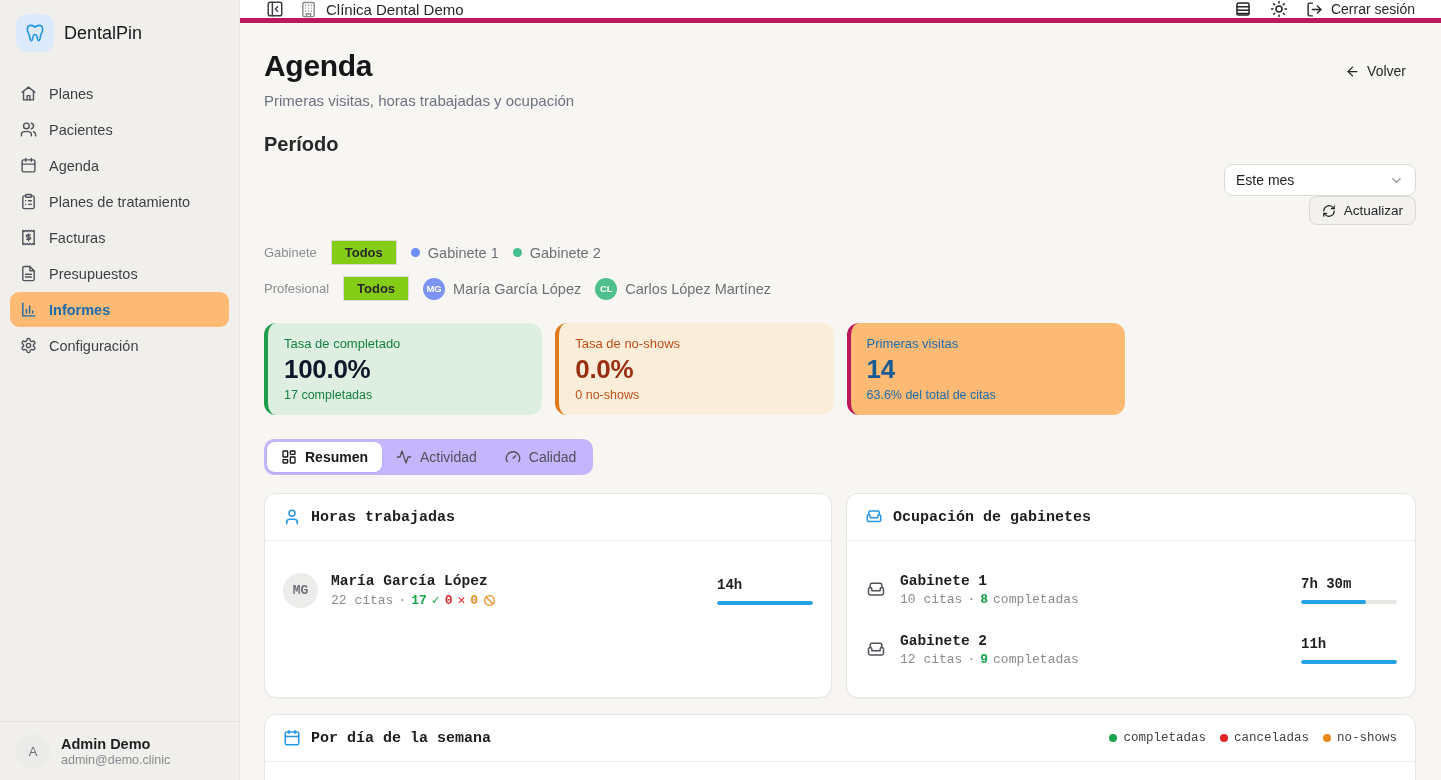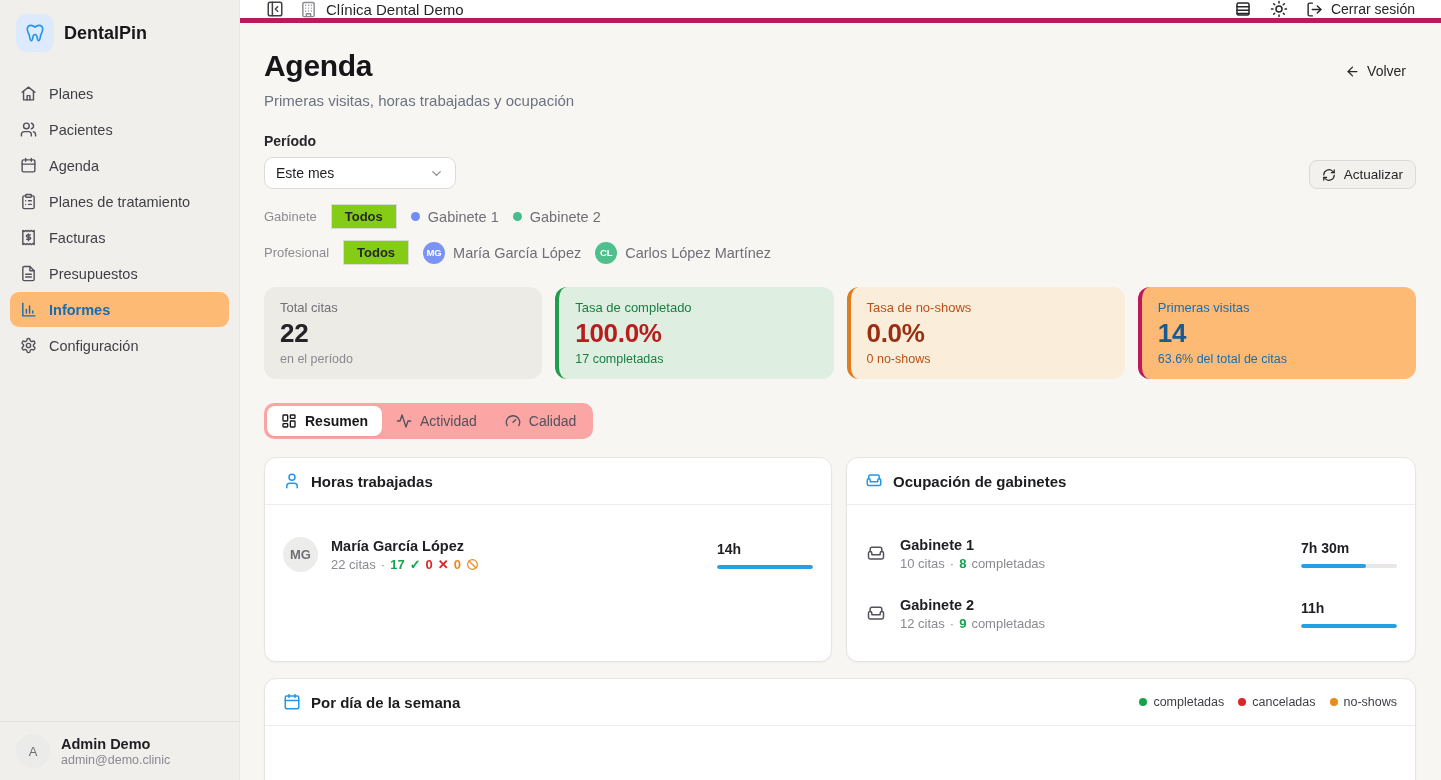--- a/index.html
+++ b/index.html
@@ -4,21 +4,21 @@
 <style>
   * { margin:0; padding:0; box-sizing:border-box; }
   html,body { width:1441px; height:780px; overflow:hidden; }
   body { font-family:"Liberation Sans", sans-serif; display:flex; background:#f8f6f3; color:#1b1b1f; }
   svg { display:block; }
 
   
   .sidebar { width:240px; flex:0 0 240px; background:#f1efec; border-right:1px solid #e9e7e2; display:flex; flex-direction:column; }
   .brand { display:flex; align-items:center; gap:10px; padding:14px 16px 16px; }
   .brand-logo { width:38px; height:38px; border-radius:11px; background:#dceafc; display:flex; align-items:center; justify-content:center; }
-  .brand-name { font-size:18px; font-weight:700; color:#18181b; }
+  .brand-name { font-size:18px; font-weight:400; color:#18181b; }
   .nav { flex:1; padding:8px 10px; }
   .nav-item { display:flex; align-items:center; gap:12px; padding:9px 10px; margin-bottom:1px; border-radius:9px; font-size:14.5px; color:#3f3f46; cursor:pointer; }
   .nav-item svg { color:#52525b; }
   .nav-item.active { background:#fdba74; color:#1a6cab; font-weight:600; }
   .nav-item.active svg { color:#1a6cab; }
   .side-user { border-top:1px solid #e3e1dc; padding:12px 16px; display:flex; align-items:center; gap:11px; }
   .side-avatar { width:34px; height:34px; border-radius:50%; background:#ebebe9; color:#6f6f76; font-size:13px; display:flex; align-items:center; justify-content:center; }
   .side-user-name { font-size:14.5px; font-weight:700; color:#1f1f23; }
   .side-user-email { font-size:12.5px; color:#8a8a90; margin-top:1px; }
 
@@ -32,58 +32,58 @@
   .icon-btn { cursor:pointer; display:flex; align-items:center; }
   .logout { display:flex; align-items:center; gap:8px; font-size:14px; font-weight:500; cursor:pointer; }
 
   .content { flex:1; padding:26px 25px 0 24px; }
 
   .page-head { display:flex; justify-content:space-between; align-items:flex-start; }
   .page-title { font-size:30px; font-weight:800; letter-spacing:-0.3px; color:#161619; }
   .page-sub { font-size:15px; color:#6b7280; margin-top:7px; }
   .back-btn { display:flex; align-items:center; gap:7px; font-size:14px; font-weight:500; color:#27272a; padding:6px 10px; border-radius:8px; cursor:pointer; margin-top:8px; }
 
-  .period-label { font-size:14px; font-weight:600; color:#27272a; margin-top:24px; }
-  .period-row { display:flex; justify-content:space-between; align-items:flex-end; margin-top:8px; }
+  .period-label { font-size:20px; font-weight:600; color:#27272a; margin-top:24px; }
+  .period-row { display:flex; justify-content:space-between; align-items:flex-end; margin-top:8px;flex-direction:column; }
   .select-box { width:192px; height:32px; background:#fff; border:1px solid #dcdad5; border-radius:9px; display:flex; align-items:center; justify-content:space-between; padding:0 11px; font-size:14px; color:#1f1f23; cursor:pointer; }
   .select-box svg { color:#8a8a90; }
   .refresh-btn { display:flex; align-items:center; gap:8px; background:#f3f1ee; border:1px solid #dcdad5; border-radius:8px; padding:6px 12px; font-size:13.5px; font-weight:500; color:#27272a; cursor:pointer; }
 
   .filter-row { display:flex; align-items:center; gap:14px; margin-top:15px; }
   .filter-row.second { margin-top:11px; }
   .filter-label { font-size:13px; color:#8c8c92; }
   .pill { background:#84cc16; border:1px solid #dcdad5; border-radius:0; padding:4px 13px; font-size:13px; font-weight:600; color:#27272a; cursor:pointer; }
   .chip { display:flex; align-items:center; gap:8px; font-size:14.5px; color:#6f6f76; cursor:pointer; }
   .dot8 { width:9px; height:9px; border-radius:50%; }
   .mini-avatar { width:22px; height:22px; border-radius:50%; color:#fff; font-size:9.5px; font-weight:700; display:flex; align-items:center; justify-content:center; }
 
   
   .stats { display:grid; grid-template-columns:repeat(4,1fr); gap:13px; margin-top:22px; }
   .stat { border-radius:12px; padding:13px 16px; background:#edebe6; }
   .stat .s-label { font-size:13px; color:#6f6f76; }
   .stat .s-value { font-size:26px; font-weight:800; color:#242428; margin-top:3px; letter-spacing:-0.3px; }
   .stat .s-sub { font-size:12.5px; color:#8a8a90; margin-top:3px; }
   .stat.green { background:#deefe2; border-left:4px solid #1f9d4d; }
   .stat.green .s-label, .stat.green .s-sub { color:#178043; }
-  .stat.green .s-value { color:#b91c1c; }
+  .stat.green .s-value { color:#0f172a; }
   .stat.orange { background:#faeedb; border-left:4px solid #e07b1f; }
   .stat.orange .s-label, .stat.orange .s-sub { color:#bf4e17; }
   .stat.orange .s-value { color:#992f10; }
   .stat.blue { background:#fdba74; border-left:4px solid #be185d; }
   .stat.blue .s-label, .stat.blue .s-sub { color:#1d6cab; }
   .stat.blue .s-value { color:#185a94; }
 
   
-  .tabs { display:inline-flex; background:#fca5a5; border-radius:10px; padding:3px; margin-top:24px; }
+  .tabs { display:inline-flex; background:#c4b5fd; border-radius:10px; padding:3px; margin-top:24px; }
   .tab { display:flex; align-items:center; gap:8px; padding:7px 14px; border-radius:8px; font-size:14px; color:#52525b; cursor:pointer; }
   .tab.active { background:#fff; color:#18181b; font-weight:600; box-shadow:0 1px 2px rgba(0,0,0,.08); }
 
   
   .panels { display:grid; grid-template-columns:568px 570px; gap:14px; margin-top:18px; }
-  .panel { background:#fff; border:1px solid #e7e5e0; border-radius:12px; box-shadow:0 1px 2px rgba(0,0,0,.04); overflow:hidden; }
+  .panel { background:#fff; border:1px solid #e7e5e0; border-radius:12px; box-shadow:0 1px 2px rgba(0,0,0,.04); overflow:hidden;font-family:Liberation Mono, monospace; }
   .panel-head { display:flex; align-items:center; justify-content:space-between; padding:14px 18px; border-bottom:1px solid #efede9; }
   .panel-title { display:flex; align-items:center; gap:10px; font-size:15px; font-weight:700; color:#1d1d20; }
   .panel-title svg { color:#2397e5; }
   .panel-body { padding:32px 18px 20px; height:156px; }
 
   .h-row { display:flex; align-items:center; gap:13px; }
   .h-avatar { width:35px; height:35px; border-radius:50%; background:#ececea; color:#6f6f76; font-size:13px; font-weight:600; display:flex; align-items:center; justify-content:center; flex:0 0 35px; }
   .h-info { flex:1; min-width:0; }
   .h-name { font-size:14.5px; font-weight:700; color:#1f1f23; }
   .h-meta { font-size:13px; color:#8a8a90; margin-top:3px; display:flex; align-items:center; gap:5px; }
@@ -289,25 +289,20 @@
         <span>María García López</span>
       </span>
       <span class="chip">
         <span class="mini-avatar" style="background: rgb(79, 192, 141);">CL</span>
         <span>Carlos López Martínez</span>
       </span>
     </div>
 
     
     <div class="stats">
-      <div class="stat">
-        <div class="s-label">Total citas</div>
-        <div class="s-value">22</div>
-        <div class="s-sub">en el período</div>
-      </div>
       <div class="stat green">
         <div class="s-label">Tasa de completado</div>
         <div class="s-value">100.0%</div>
         <div class="s-sub">17 completadas</div>
       </div>
       <div class="stat orange">
         <div class="s-label">Tasa de no-shows</div>
         <div class="s-value">0.0%</div>
         <div class="s-sub">0 no-shows</div>
       </div>

